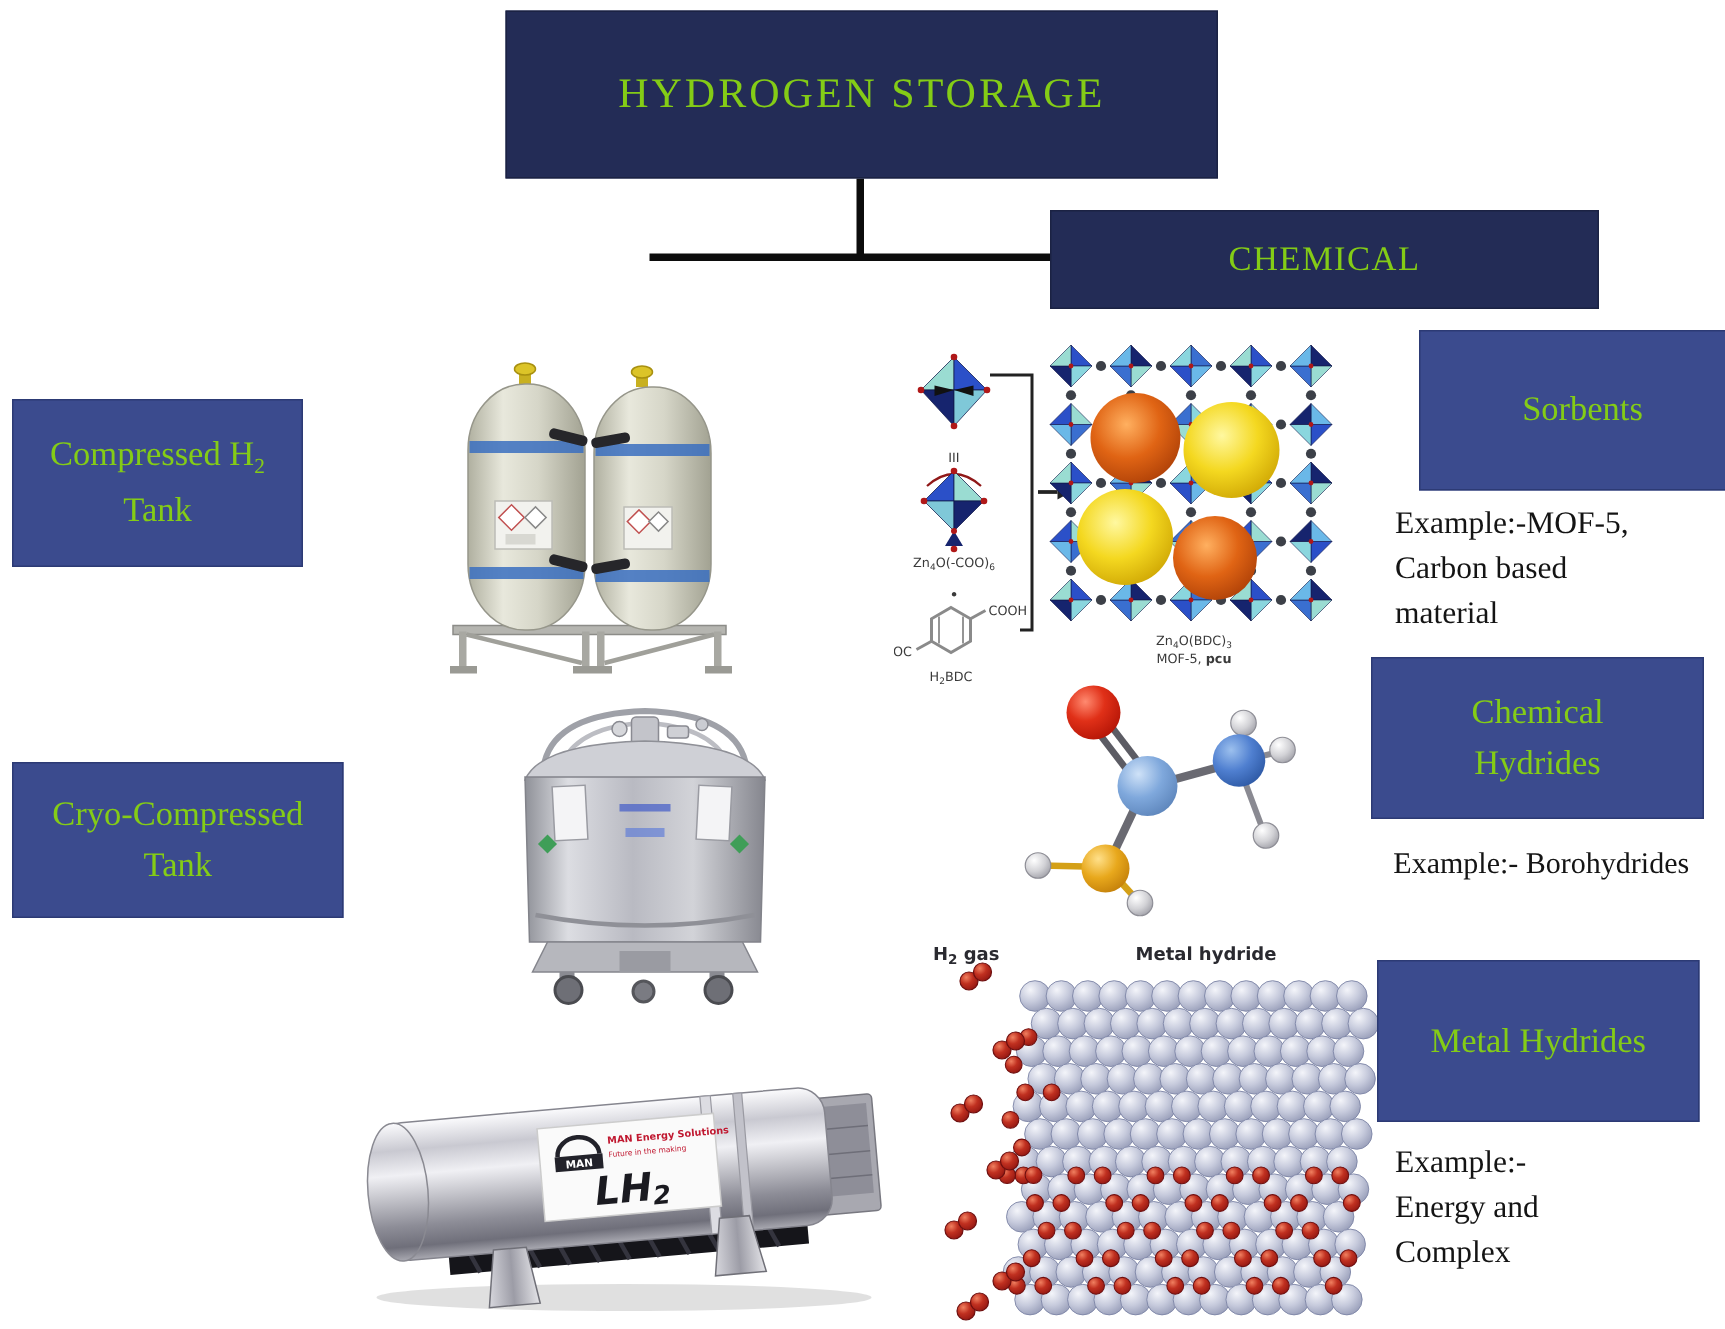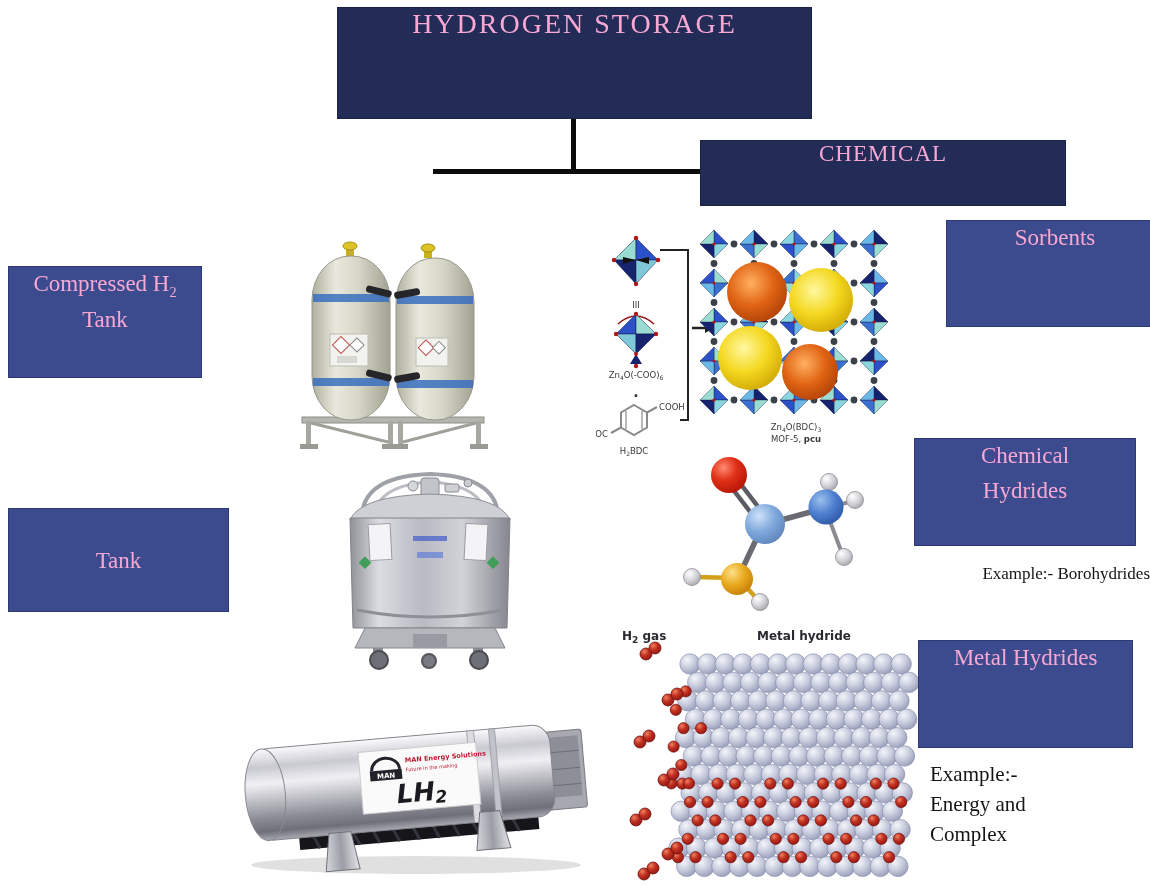--- a/index.html
+++ b/index.html
@@ -1,29 +1,29 @@
 <!DOCTYPE html>
 <html><head>
 <meta charset="utf-8">
 <style>
   *{margin:0;padding:0;box-sizing:border-box}
   html,body{background:#ffffff}
   .canvas{position:relative;width:1150px;height:886px;background:#ffffff;overflow:hidden;
           font-family:"Liberation Serif",serif;color:#141414}
-  .nbox{position:absolute;display:flex;align-items:flex-start;justify-content:center;
-        text-align:center;color:#f9a8d4}
+  .nbox{position:absolute;display:flex;align-items:center;justify-content:center;
+        text-align:center;color:#84cc16}
   .dark{background:#232c56;border:1px solid #1b2243}
   .light{background:#3b4b8e;border:1px solid #2c3a74}
   .title-text{font-size:28px;letter-spacing:2px}
   .branch-text{font-size:23px;letter-spacing:1px}
   .label-text{font-size:23px;line-height:1.5}
   .label-text sub{font-size:0.62em}
   .conn{position:absolute;background:#0c0c0c}
   .example{position:absolute;color:#141414;font-size:21px;line-height:1.42}
-  .example.center{text-align:right;white-space:nowrap;font-size:17px}
+  .example.center{text-align:center;white-space:nowrap;font-size:20px}
   .fig{position:absolute}
   .mof-lab{font-size:8.5px;fill:#3a3a3a;font-family:"DejaVu Sans",sans-serif}
   .mof-sub{font-size:6px}
   .mh-lab{font-size:12px;font-weight:bold;fill:#2a2a30;font-family:"DejaVu Sans",sans-serif}
   .lh2-brand{font-size:6.5px;font-weight:bold;fill:#c01830;font-family:"DejaVu Sans",sans-serif}
   .lh2-brand2{font-size:5px;fill:#c01830;font-family:"DejaVu Sans",sans-serif}
   .lh2-big{font-size:26px;font-weight:bold;font-style:italic;fill:#1a1a20;font-family:"DejaVu Sans",sans-serif}
 </style>
 </head>
 <body>
@@ -38,25 +38,30 @@
   </div>
 
   <div class="nbox dark" style="left:700px;top:140px;width:366px;height:66px">
     <span class="branch-text">CHEMICAL</span>
   </div>
 
   <div class="nbox light" style="left:8px;top:266px;width:194px;height:112px">
     <div class="label-text"><span>Compressed H</span><sub>2</sub><br><span>Tank</span></div>
   </div>
   <div class="nbox light" style="left:8px;top:508px;width:221px;height:104px">
-    <div class="label-text"><br><span>Tank</span></div>
+    <div class="label-text"><span>Cryo-Compressed</span><br><span>Tank</span></div>
   </div>
 
   <div class="nbox light" style="left:946px;top:220px;width:218px;height:107px">
     <span class="label-text">Sorbents</span>
+  </div>
+  <div class="example" style="left:930px;top:334px;width:215px">
+    <span>Example:-MOF-5,</span><br>
+    <span>Carbon based</span><br>
+    <span>material</span>
   </div>
 
   <div class="nbox light" style="left:914px;top:438px;width:222px;height:108px">
     <div class="label-text"><span>Chemical</span><br><span>Hydrides</span></div>
   </div>
   <div class="example center" style="left:905px;top:562px;width:245px">
     <span>Example:- Borohydrides</span>
   </div>
 
   <div class="nbox light" style="left:918px;top:640px;width:215px;height:108px">

